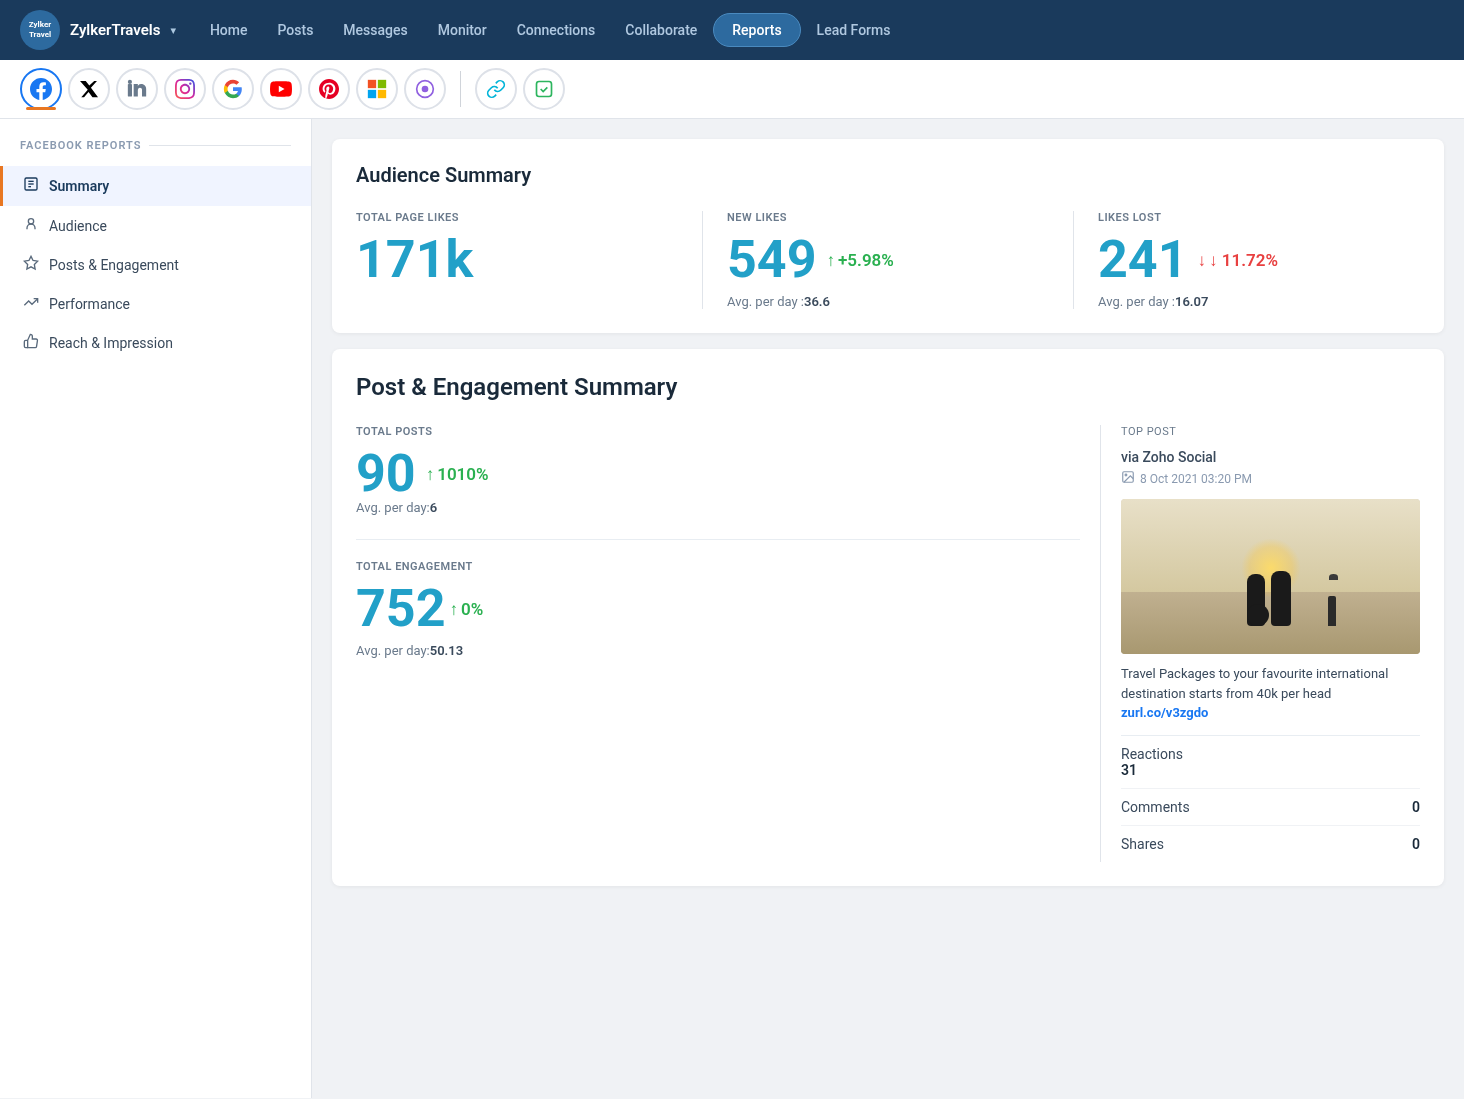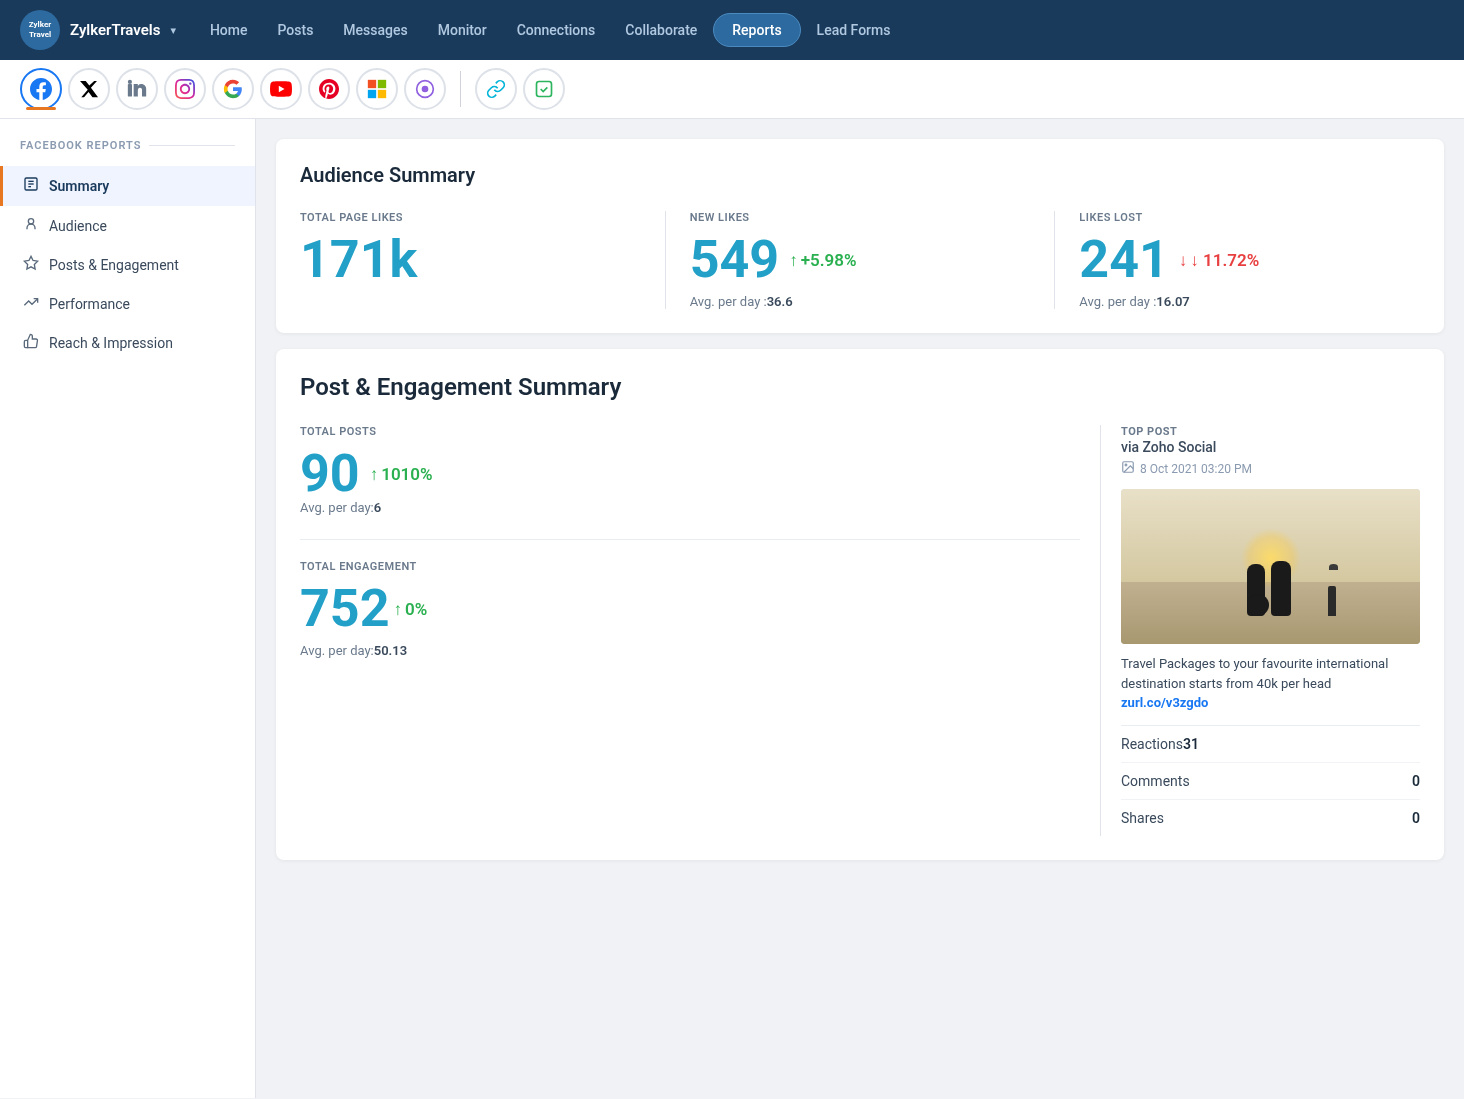--- a/index.html
+++ b/index.html
@@ -116,21 +116,21 @@
   <div style="width:42px;height:42px;border-radius:50%;border:2px solid #dde1e8;display:flex;align-items:center;justify-content:center;cursor:pointer;background:white;">
     <svg width="20" height="20" viewBox="0 0 24 24">
         <rect x="3" y="3" width="18" height="18" rx="3" fill="none" stroke="#2cb55e" stroke-width="2"></rect>
         <path d="M8 12l3 3 5-5" stroke="#2cb55e" stroke-width="2" fill="none"></path>
       </svg>
   </div>
 </div>
 
 <div class="layout" style="display:flex;min-height:calc(100vh - 120px);">
 
-  <aside style="width:256px;background:white;border-right:1px solid #e0e4ea;padding:20px 0;flex-shrink:0;">
+  <aside style="width:312px;background:white;border-right:1px solid #e0e4ea;padding:20px 0;flex-shrink:0;">
     <div style="font-size:11px;font-weight:600;color:#8a9ab0;letter-spacing:1px;padding:0 20px 14px;display:flex;align-items:center;gap:8px;">
       <span>FACEBOOK REPORTS</span>
       <div style="flex:1;height:1px;background:#e0e4ea;"></div>
     </div>
 
     <div style="display:flex;align-items:center;gap:10px;padding:10px 20px;cursor:pointer;font-size:14px;color:#1a3a5c;border-left:3px solid #e87722;background:#f0f4ff;font-weight:600;">
       <span style="font-size:15px;color:#1a3a5c;">
         <svg width="16" height="16" viewBox="0 0 24 24" fill="none" stroke="#1a3a5c" stroke-width="2">
             <rect x="3" y="3" width="18" height="18" rx="2"></rect>
             <line x1="8" y1="8" x2="16" y2="8"></line>
@@ -258,21 +258,21 @@
                 <span>0%</span>
               </span>
             </div>
             <div style="font-size:13px;color:#6a7a8c;margin-top:8px;">
               <span>Avg. per day:</span><span style="font-weight:600;color:#3a4a5c;">50.13</span>
             </div>
           </div>
         </div>
 
         <div style="width:320px;border-left:1px solid #e0e4ea;padding-left:20px;">
-          <div style="font-size:11px;font-weight:700;color:#6a7a8c;letter-spacing:0.5px;text-transform:uppercase;margin-bottom:1px;">TOP POST</div>
+          <div style="font-size:11px;font-weight:400;color:#6a7a8c;letter-spacing:0.5px;text-transform:uppercase;margin-bottom:11px;">TOP POST</div>
           <div style="font-size:14px;color:#3a4a5c;font-weight:500;margin-bottom:5px;">via Zoho Social</div>
           <div style="font-size:12px;color:#8a9ab0;display:flex;align-items:center;gap:5px;margin-bottom:12px;">
             <span style="color:#8a9ab0;">
               <svg width="14" height="14" viewBox="0 0 24 24" fill="none" stroke="#8a9ab0" stroke-width="2">
                   <rect x="3" y="3" width="18" height="18" rx="2"></rect>
                   <circle cx="8.5" cy="8.5" r="1.5"></circle>
                   <polyline points="21 15 16 10 5 21"></polyline>
                 </svg>
             </span>
             <span>8 Oct 2021 03:20 PM</span>
@@ -293,21 +293,21 @@
             <div style="position:absolute;bottom:18%;right:28%;width:8px;height:30px;background:#2a2a2a;border-radius:2px 2px 0 0;"></div>
             <div style="position:absolute;bottom:48%;right:27.5%;width:9px;height:6px;background:#3a3a3a;border-radius:50% 50% 0 0;"></div>
           </div>
 
           <div style="font-size:13px;color:#3a4a5c;line-height:1.5;margin-bottom:12px;">
             <span>Travel Packages to your favourite international destination starts from 40k per head </span>
             <a style="color:#1877f2;text-decoration:none;cursor:pointer;font-weight:bold;">zurl.co/v3zgdo</a>
           </div>
 
           <div style="border-top:1px solid #e8edf2;">
-            <div style="display:flex;padding:10px 0;border-bottom:1px solid #f0f2f5;font-size:14px;color:#3a4a5c;">
+            <div style="display:flex;justify-content:space-between;padding:10px 0;border-bottom:1px solid #f0f2f5;font-size:14px;color:#3a4a5c;flex-direction:column;">
               <span>Reactions</span>
               <span style="font-weight:600;color:#1a2a3a;">31</span>
             </div>
             <div style="display:flex;justify-content:space-between;padding:10px 0;border-bottom:1px solid #f0f2f5;font-size:14px;color:#3a4a5c;">
               <span>Comments</span>
               <span style="font-weight:600;color:#1a2a3a;">0</span>
             </div>
             <div style="display:flex;justify-content:space-between;padding:10px 0;font-size:14px;color:#3a4a5c;">
               <span>Shares</span>
               <span style="font-weight:600;color:#1a2a3a;">0</span>

